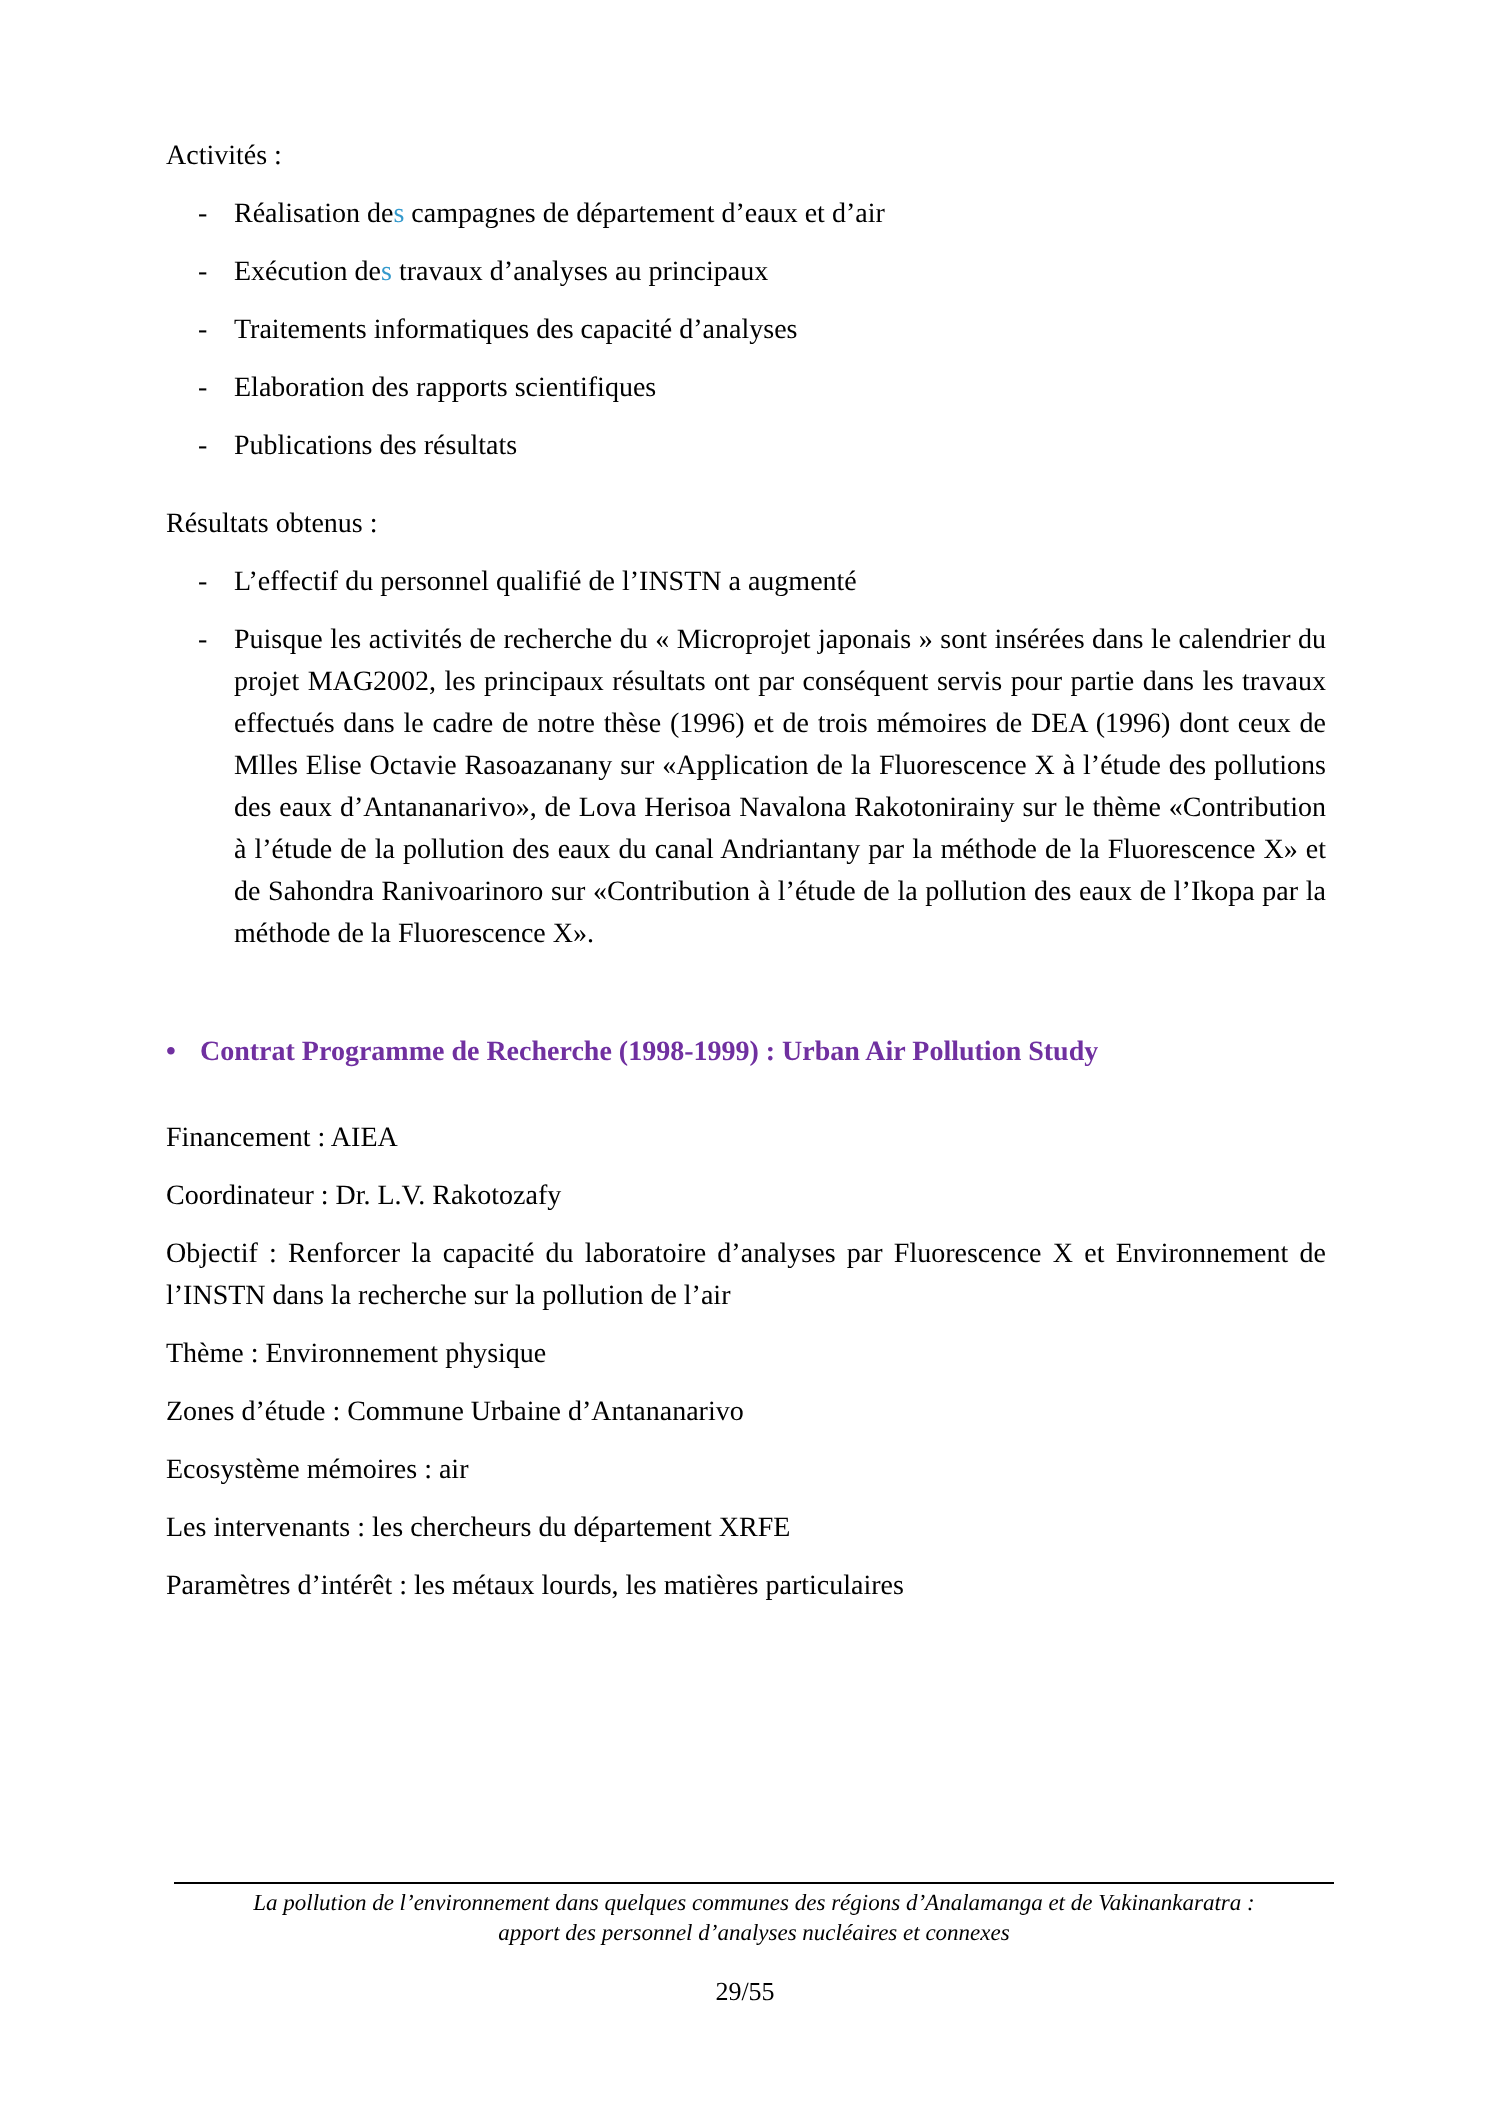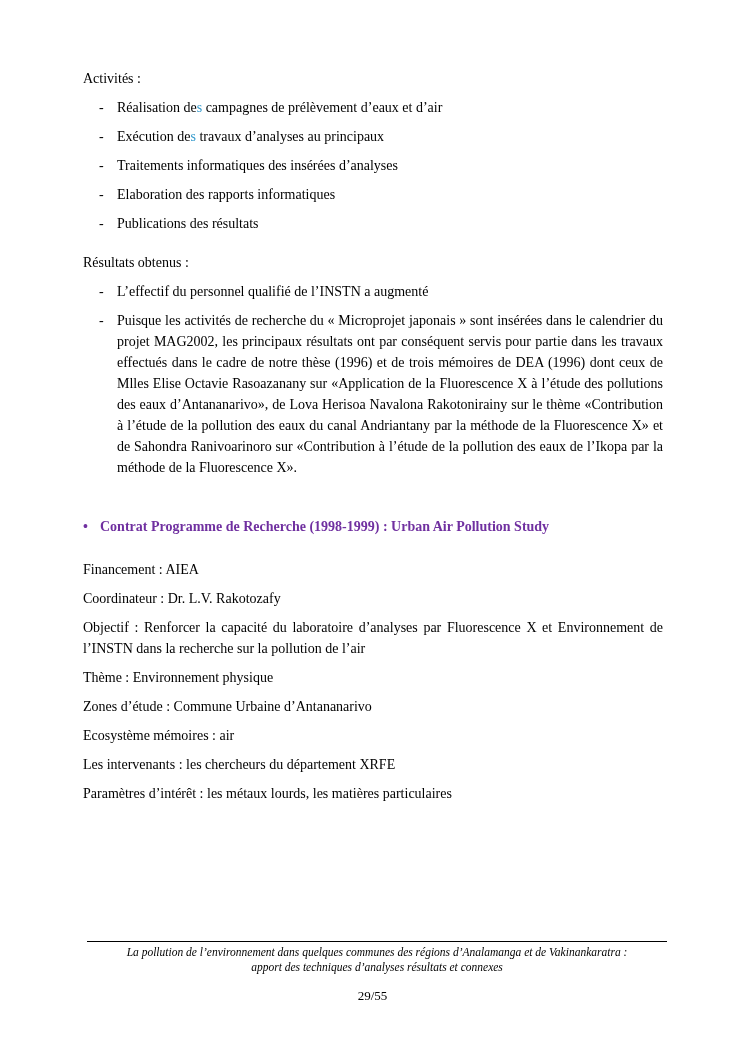--- a/index.html
+++ b/index.html
@@ -68,33 +68,33 @@
 <body>
 
 <div class="page">
   <div class="content">
 
     <p class="heading">Activités :</p>
 
     <div class="list">
       <div class="li">
         <span class="marker">-</span>
-        <span><span>Réalisation de</span><span class="teal">s</span><span> campagnes de prélèvement d’eaux et d’air</span></span>
+        <span><span>Réalisation de</span><span class="teal">s</span><span> campagnes de département d’eaux et d’air</span></span>
       </div>
       <div class="li">
         <span class="marker">-</span>
         <span><span>Exécution de</span><span class="teal">s</span><span> travaux d’analyses au principaux</span></span>
       </div>
       <div class="li">
         <span class="marker">-</span>
-        <span>Traitements informatiques des insérées d’analyses</span>
+        <span>Traitements informatiques des capacité d’analyses</span>
       </div>
       <div class="li">
         <span class="marker">-</span>
-        <span>Elaboration des rapports informatiques</span>
+        <span>Elaboration des rapports scientifiques</span>
       </div>
       <div class="li">
         <span class="marker">-</span>
         <span>Publications des résultats</span>
       </div>
     </div>
 
     <p class="heading after-list">Résultats obtenus :</p>
 
     <div class="list">
@@ -120,17 +120,17 @@
       <p>Zones d’étude : Commune Urbaine d’Antananarivo</p>
       <p>Ecosystème mémoires : air</p>
       <p>Les intervenants : les chercheurs du département XRFE</p>
       <p>Paramètres d’intérêt : les métaux lourds, les matières particulaires</p>
     </div>
 
   </div>
 
   <div class="footer">
     <div>La pollution de l’environnement dans quelques communes des régions d’Analamanga et de Vakinankaratra :</div>
-    <div>apport des techniques d’analyses résultats et connexes</div>
+    <div>apport des personnel d’analyses nucléaires et connexes</div>
   </div>
 
   <div class="pagenum">29/55</div>
 </div>
 
 </body></html>

